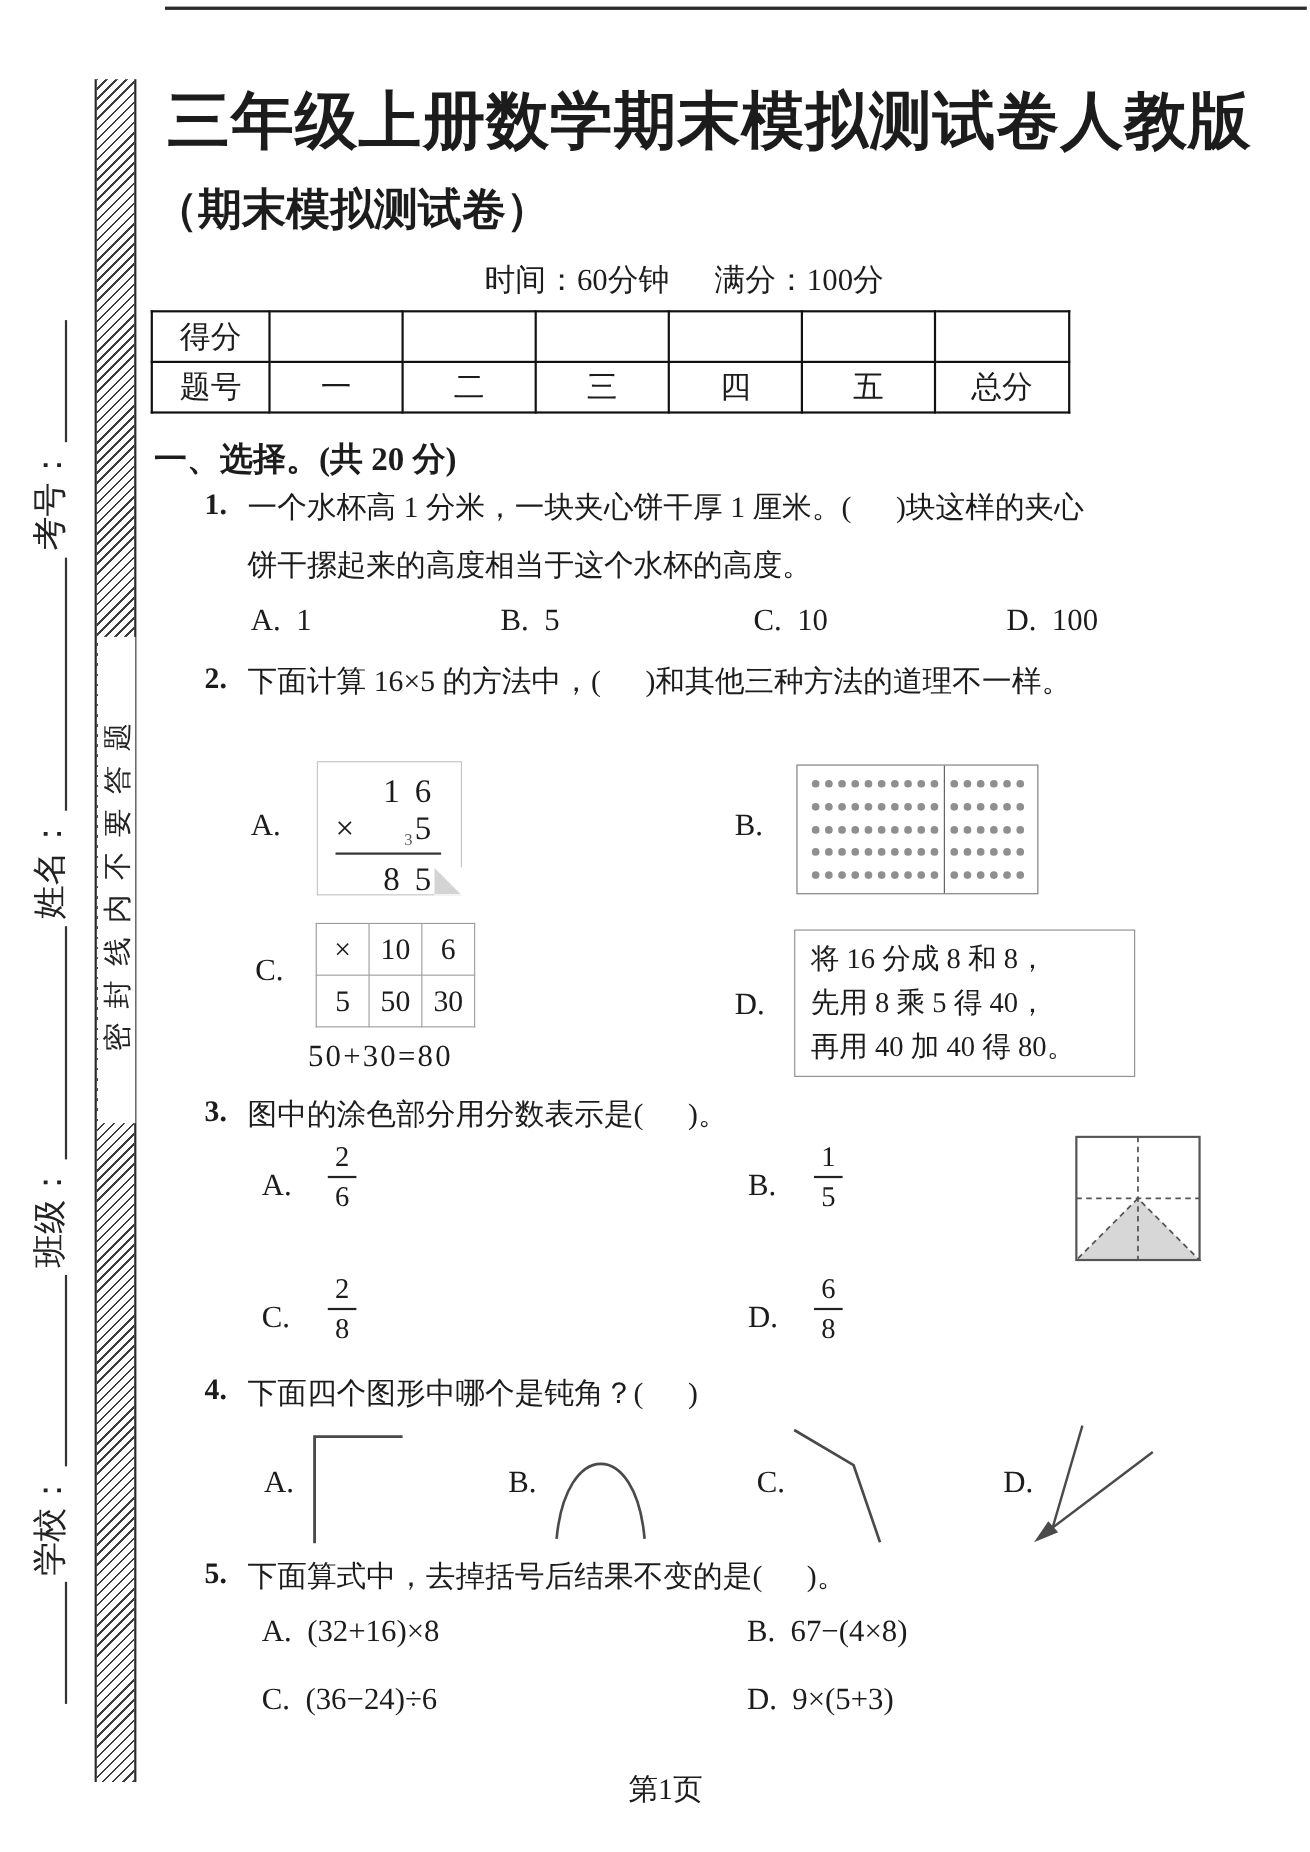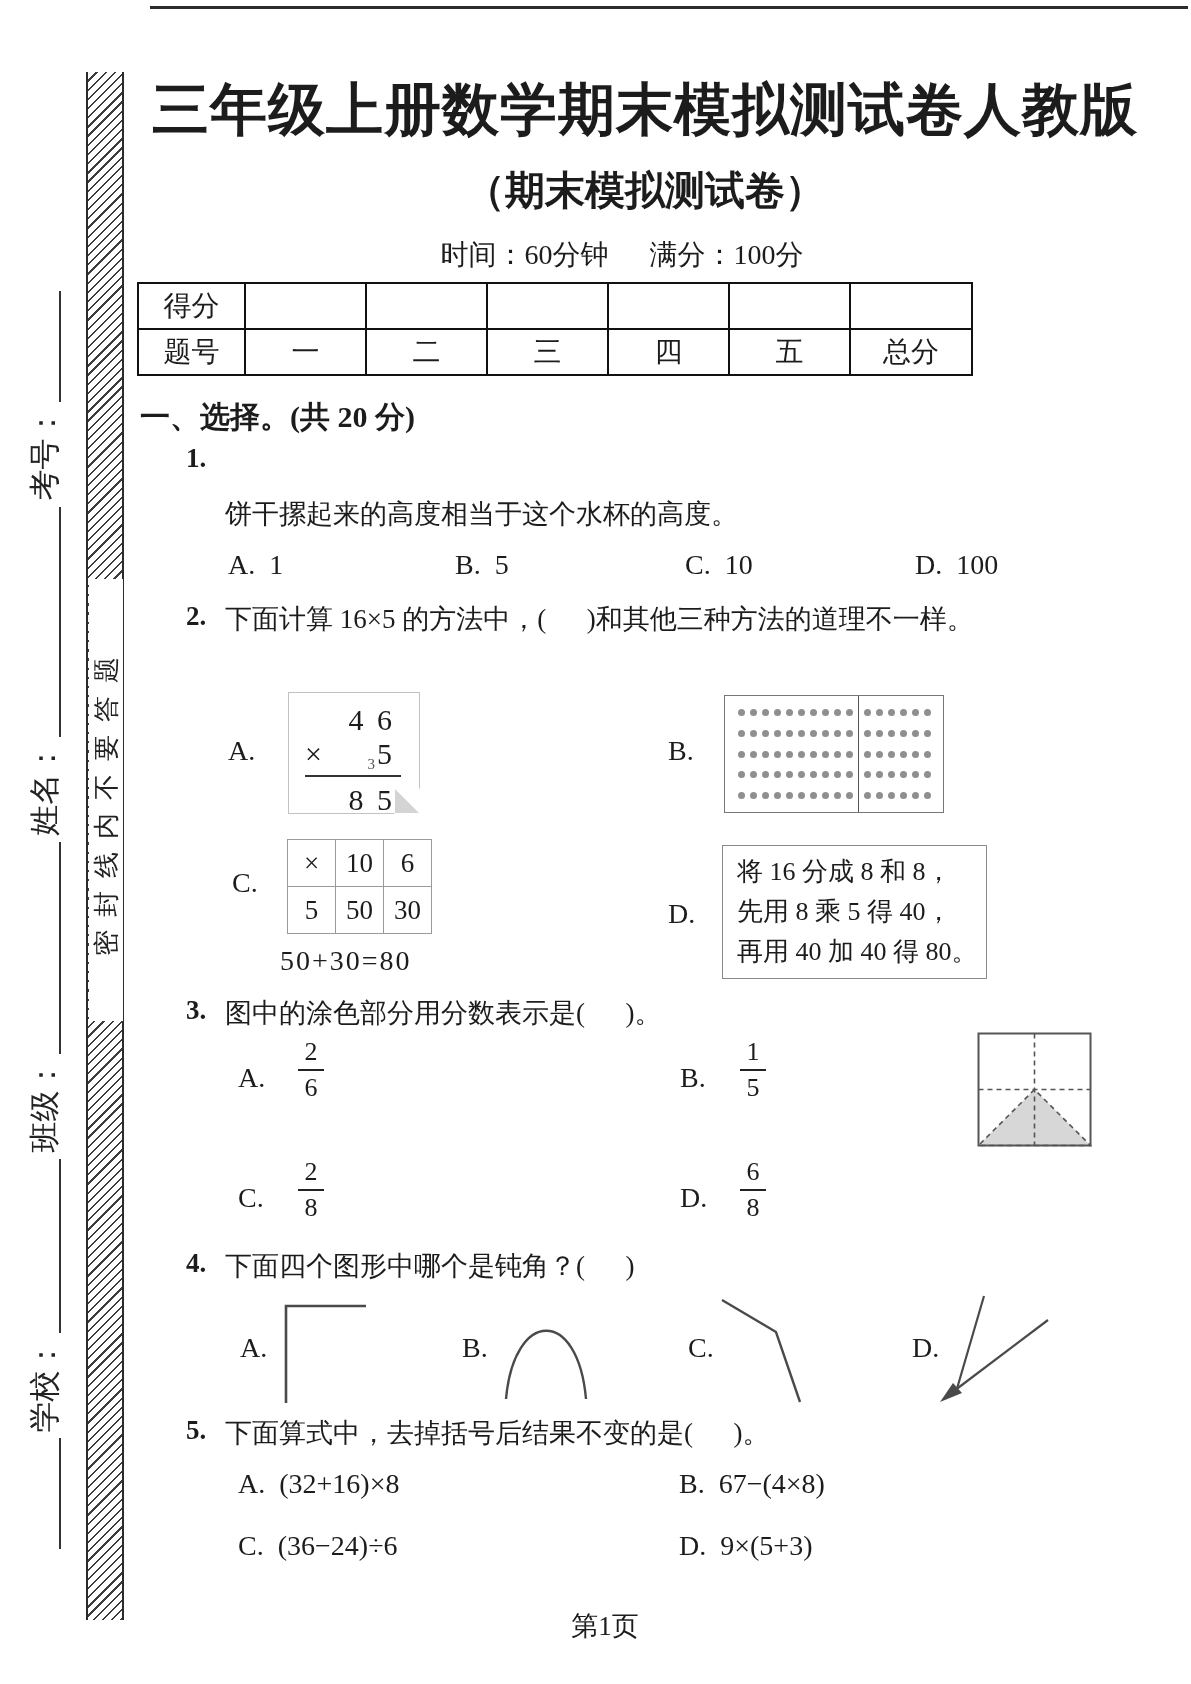--- a/index.html
+++ b/index.html
@@ -29,21 +29,21 @@
   }
   .seal-text{
     left:-115px;top:783px;width:442px;height:34px;
     transform:rotate(-90deg);transform-origin:50% 50%;
     background:#ffffff;display:flex;align-items:center;justify-content:center;
     font-size:26px;letter-spacing:13px;color:#222;white-space:nowrap;
   }
 
   
   .title{left:140px;top:72px;width:1010px;text-align:center;font-size:57px;font-weight:700;letter-spacing:1px;}
-  .subtitle{left:140px;top:163px;width:1010px;text-align:center;font-size:40px;font-weight:700;}
+  .subtitle{left:140px;top:163px;width:1010px;font-size:40px;font-weight:700;}
   .meta{left:140px;top:236px;width:930px;text-align:center;font-size:28px;}
   .meta span{margin-left:34px;}
 
   
   table.score{left:137px;top:282px;border-collapse:collapse;table-layout:fixed;}
   table.score td{border:2.4px solid #111;height:44px;text-align:center;font-size:28px;padding:0;}
   td.c0{width:105px;} td.cm{width:119px;} td.cl{width:120px;}
 
   .section-heading{left:140px;top:397px;font-size:30px;font-weight:700;}
 
@@ -76,21 +76,21 @@
   .dot{width:7px;height:7px;border-radius:50%;background:#8f8f8f;}
   .dot-divider{border-left:1.6px solid #555;margin:-13px 5px;}
 
   
   table.grid{left:287px;top:839px;border-collapse:collapse;}
   table.grid td{border:1.6px solid #9a9a9a;width:45px;height:44px;text-align:center;font-size:27px;}
   .equation{left:280px;top:945px;font-size:28px;letter-spacing:2px;}
 
   
   .d-box{
-    left:722px;top:845px;width:265px;height:134px;box-sizing:border-box;
+    left:722px;top:845px;width:310px;height:134px;box-sizing:border-box;
     border:1.6px solid #8a8a8a;padding:6px 14px;font-size:26px;line-height:40px;white-space:nowrap;
   }
 
   
   .frac{display:inline-flex;flex-direction:column;align-items:center;width:38px;}
   .frac .fn,.frac .fd{font-size:26px;line-height:32px;}
   .frac .fb{width:26px;border-top:2.2px solid #222;margin:1px 0;}
 
   .footer{left:140px;top:1608px;width:930px;text-align:center;font-size:27px;}
 </style>
@@ -142,32 +142,33 @@
       <td class="cm">四</td>
       <td class="cm">五</td>
       <td class="cl">总分</td>
     </tr>
   </tbody>
     </table>
 
   <div class="abs section-heading">一、选择。(共 20 分)</div>
 
   <span class="abs qline q-num" style="left:186px;top:443px">1.</span>
+  <span class="abs qline" style="left:225px;top:443px">一个水杯高 1 分米，一块夹心饼干厚 1 厘米。(&nbsp;&nbsp;&nbsp;&nbsp;&nbsp;&nbsp;)块这样的夹心</span>
   <span class="abs qline" style="left:225px;top:496px">饼干摞起来的高度相当于这个水杯的高度。</span>
   <span class="abs opt" style="left:228px;top:549px"><span class="letter">A.</span><span>1</span></span>
   <span class="abs opt" style="left:455px;top:549px"><span class="letter">B.</span><span>5</span></span>
   <span class="abs opt" style="left:685px;top:549px"><span class="letter">C.</span><span>10</span></span>
   <span class="abs opt" style="left:915px;top:549px"><span class="letter">D.</span><span>100</span></span>
 
   <span class="abs qline q-num" style="left:186px;top:601px">2.</span>
   <span class="abs qline" style="left:225px;top:601px">下面计算 16×5 的方法中，(&nbsp;&nbsp;&nbsp;&nbsp;&nbsp;&nbsp;)和其他三种方法的道理不一样。</span>
 
   <span class="abs opt" style="left:228px;top:735px">A.</span>
   <div class="abs mult-card">
-    <div class="m-row">4 6</div>
+    <div class="m-row">1 6</div>
     <div class="m-row m-mid">
       <span>×</span>
       <span class="x5"><span class="carry">3</span><span>5</span></span>
     </div>
     <div class="m-row" style="padding-top:6px">8 5</div>
     <div class="fold-flap"></div>
     <div class="fold-shadow"></div>
   </div>
 
   <span class="abs opt" style="left:668px;top:735px">B.</span>

